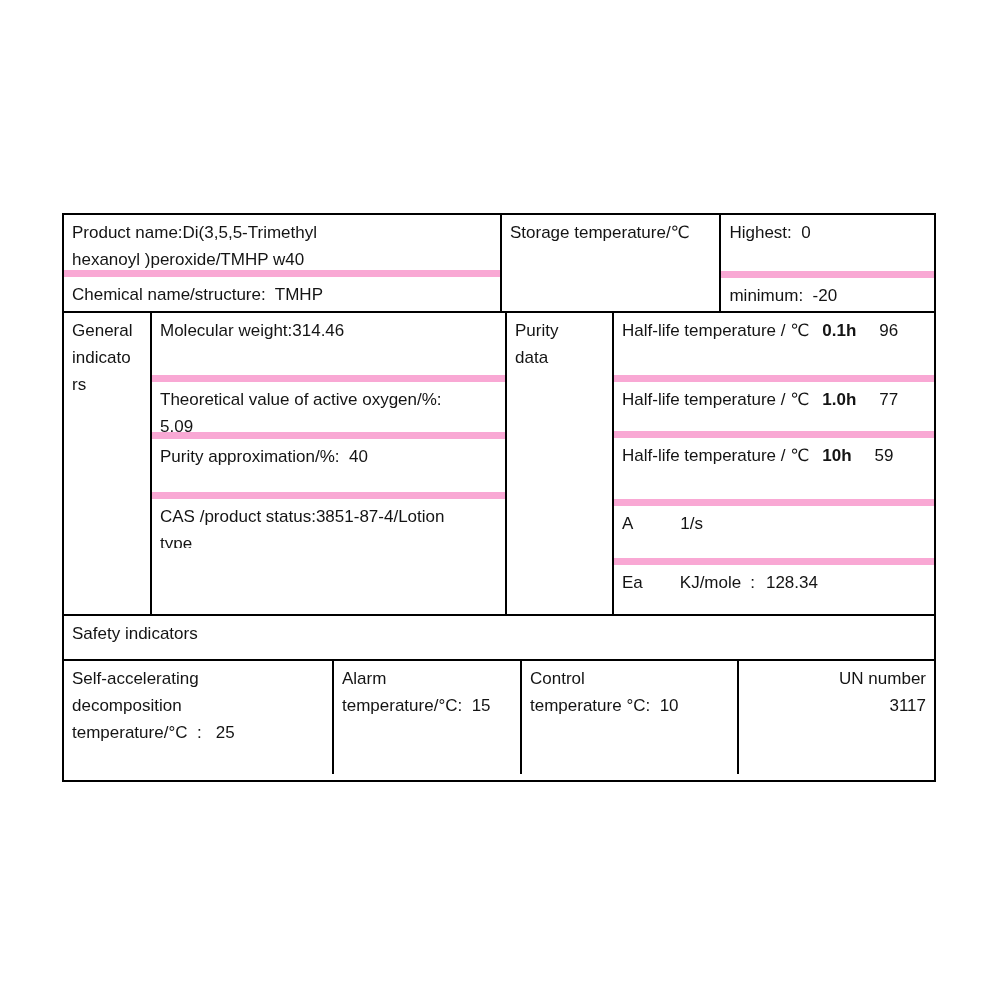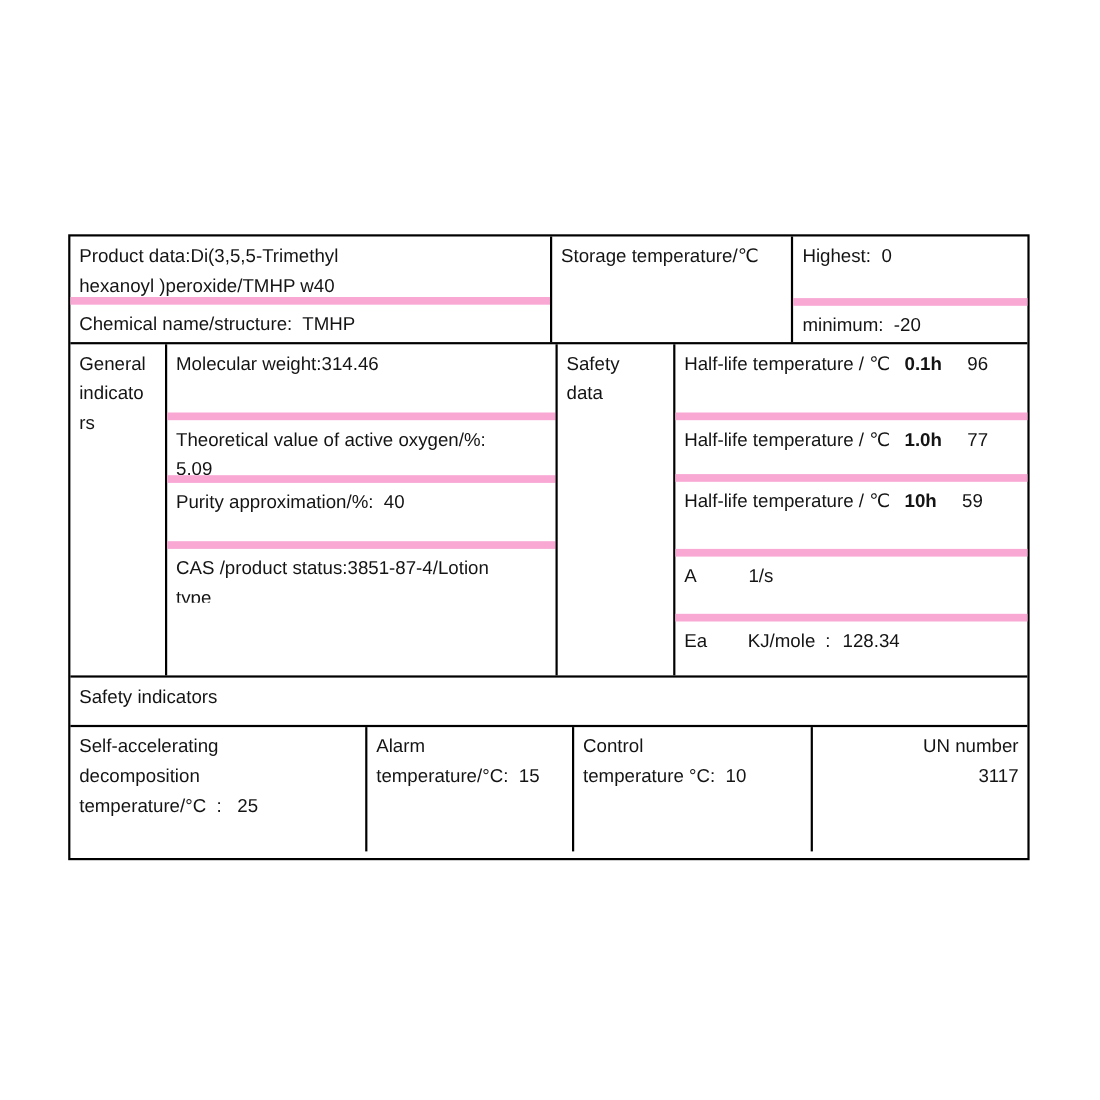--- a/index.html
+++ b/index.html
@@ -65,21 +65,21 @@
 </style>
 </head>
 <body>
 
 <div class="sheet">
   <div class="tbl">
 
     <div class="sec sec1">
       <div class="col w-prod">
         <div class="cell h-prod">
-          <div class="line">Product data:Di(3,5,5-Trimethyl</div>
+          <div class="line">Product name:Di(3,5,5-Trimethyl</div>
           <div class="line">hexanoyl )peroxide/TMHP w40</div>
         </div>
         <div class="cell h-chem bt">
           <div class="line">Chemical name/structure:  TMHP</div>
         </div>
       </div>
       <div class="col w-stor bl">
         <div class="cell">
           <div class="line">Storage temperature/℃</div>
         </div>
@@ -113,21 +113,21 @@
         <div class="cell h-r4 bt">
           <div class="line">Purity approximation/%:  40</div>
         </div>
         <div class="cell h-r5 bt">
           <div class="line">CAS /product status:3851-87-4/Lotion</div>
           <div class="line">type</div>
         </div>
       </div>
       <div class="col w-power bl">
         <div class="cell">
-          <div class="line">Safety</div>
+          <div class="line">Purity</div>
           <div class="line">data</div>
         </div>
       </div>
       <div class="col w-powrows bl">
         <div class="cell h-r1">
           <span class="line">Half-life temperature / ℃</span><span class="line hl-time">0.1h</span><span class="line hl-val">96</span>
         </div>
         <div class="cell h-r2 bt">
           <span class="line">Half-life temperature / ℃</span><span class="line hl-time">1.0h</span><span class="line hl-val">77</span>
         </div>

